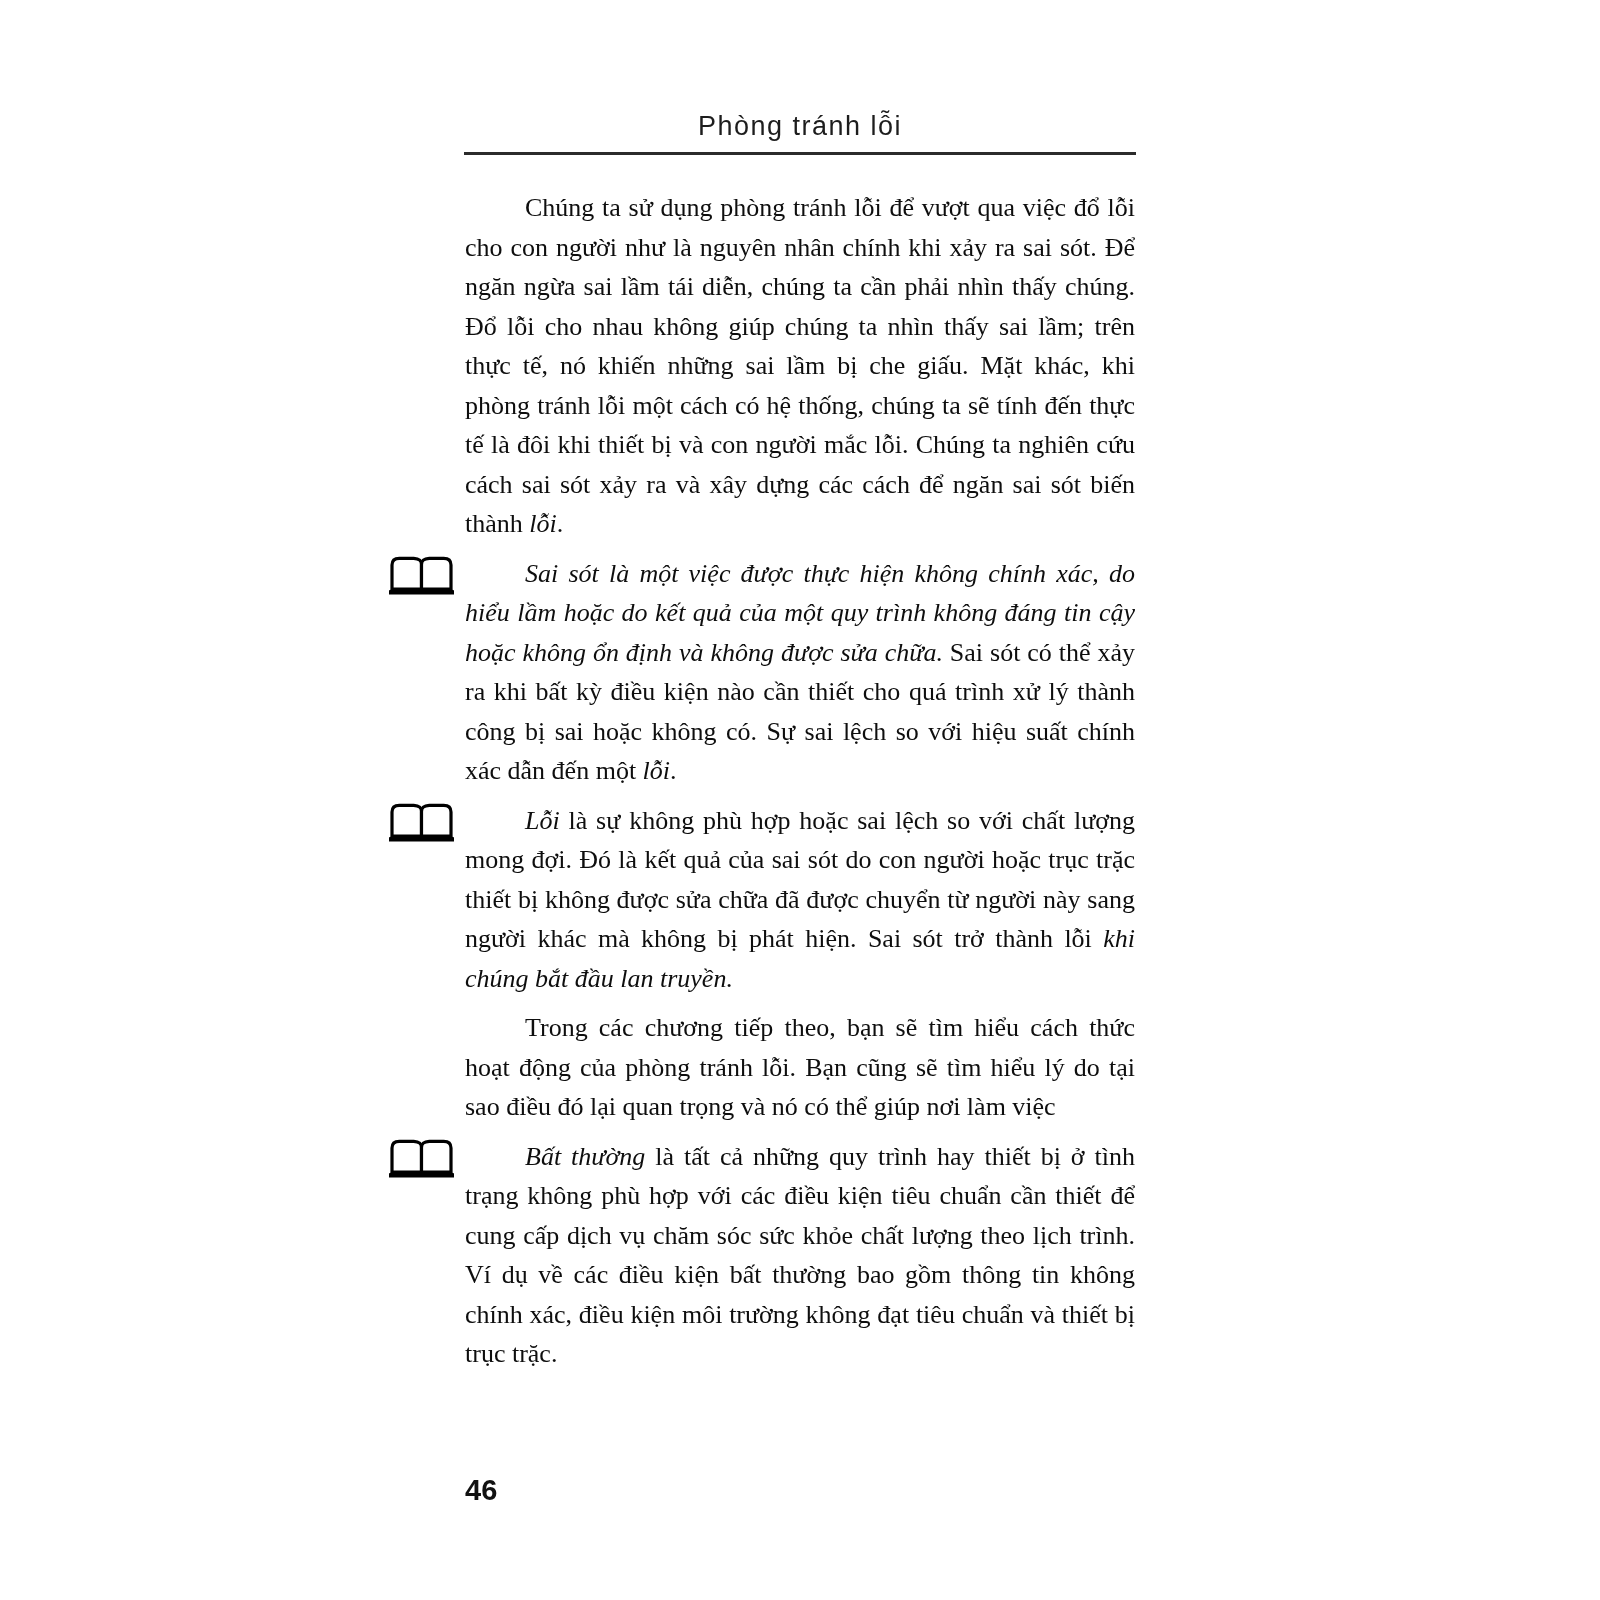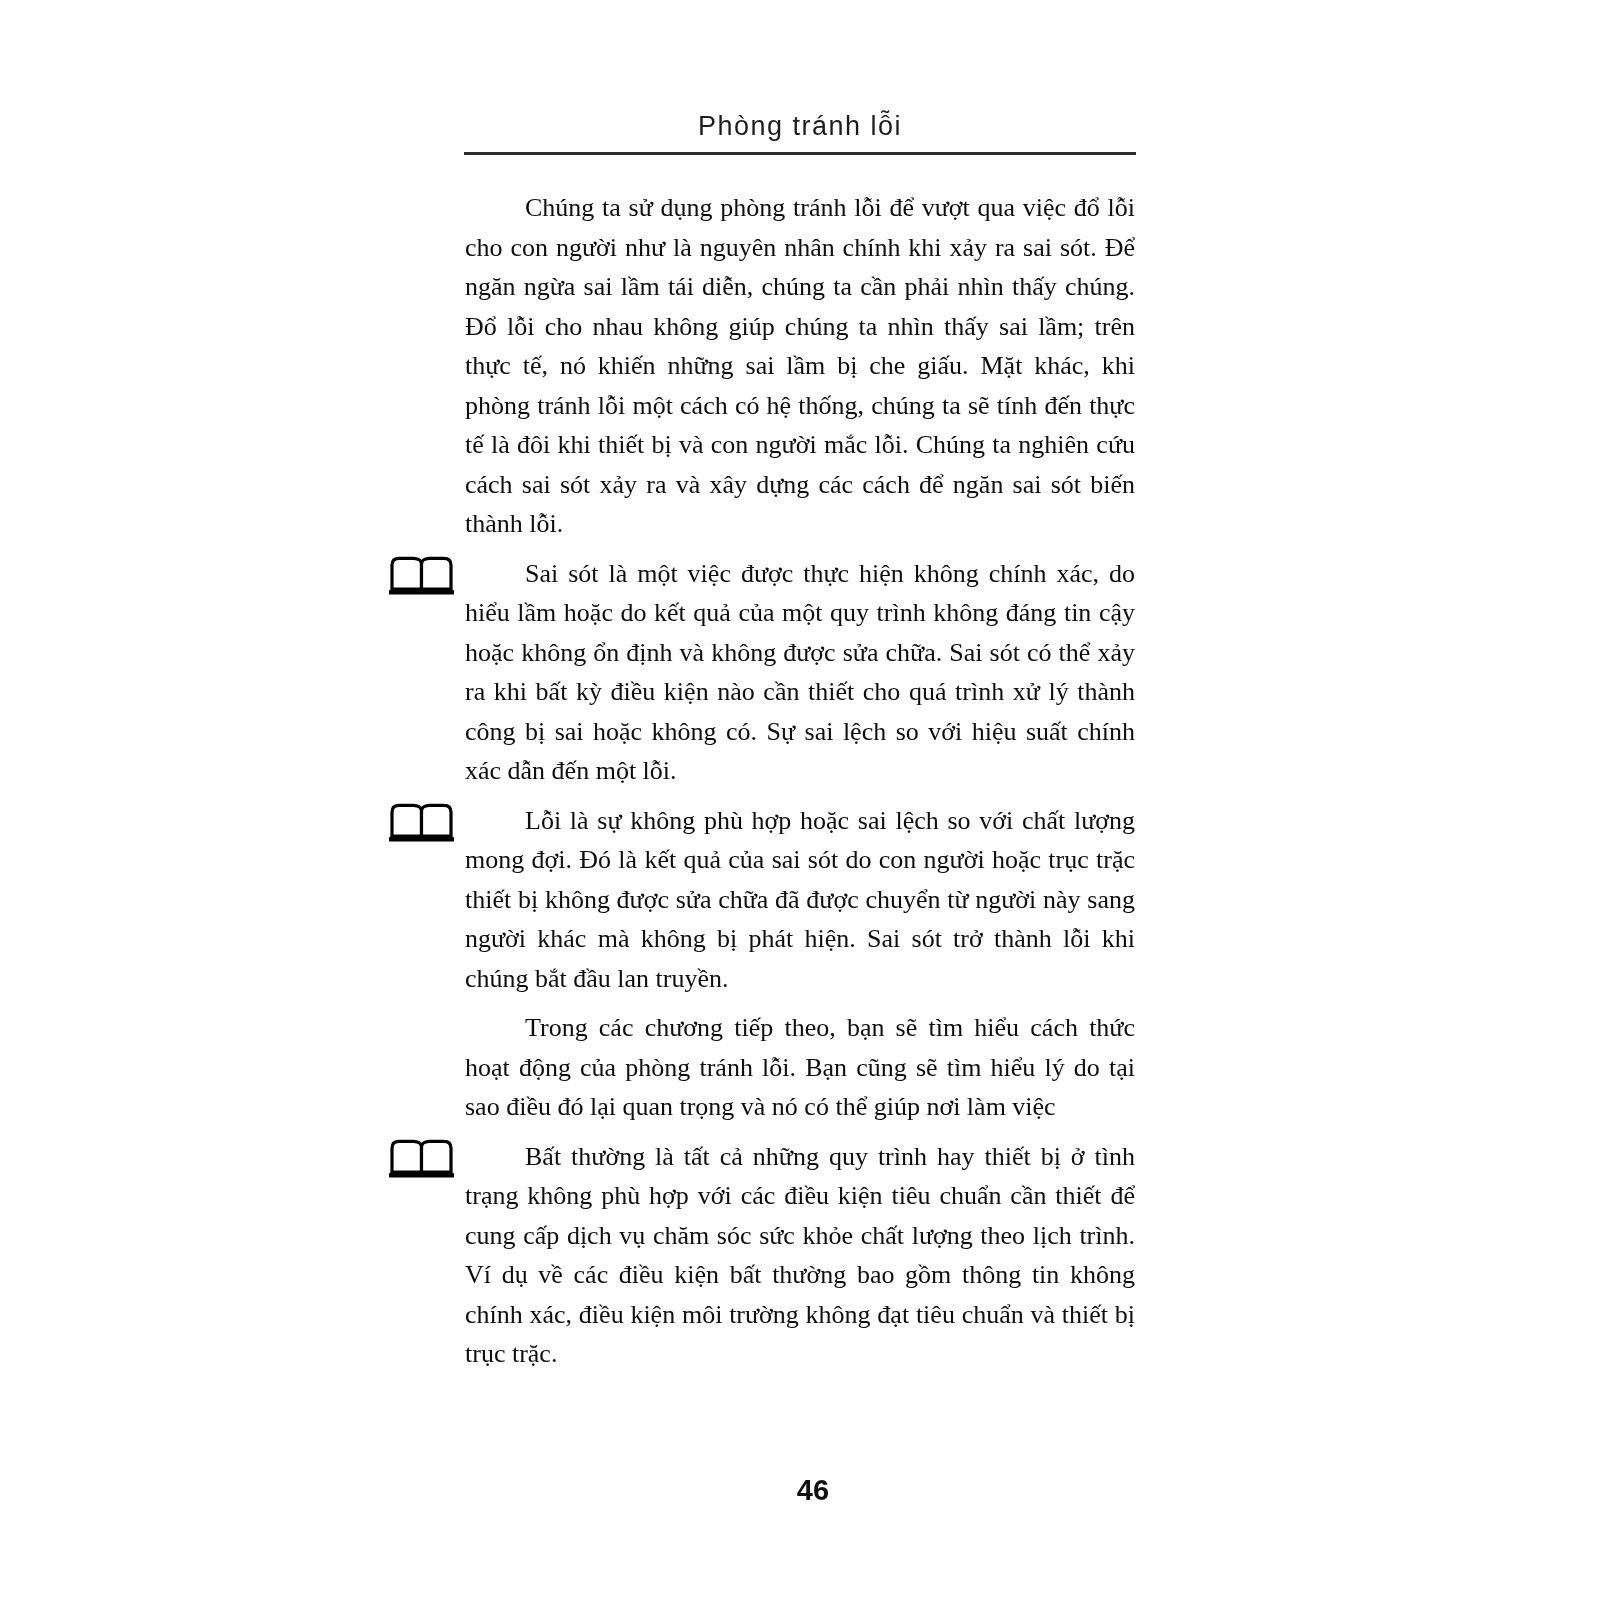--- a/index.html
+++ b/index.html
@@ -45,36 +45,36 @@
   p.para {
     position: relative;
     margin: 0 0 10px 0;
     font-size: 26px;
     line-height: 39.5px;
     text-align: justify;
     text-indent: 60px;
     color: #0e0e0e;
   }
   p.para .seg { font-style: normal; }
-  p.para .seg.italic { }
+  p.para .seg.italic { font-style: italic; }
   .icon-book {
     position: absolute;
     left: -80px;
     top: -2px;
     width: 73px;
     height: 46px;
     display: block;
   }
   .icon-book svg { display: block; width: 100%; height: 100%; }
   .page-number {
     position: absolute;
     top: 1474px;
-    left: 478px;
+    left: 465px;
     width: 670px;
-    text-align: center;
+    text-align: left;
     font-family: "Liberation Sans", "DejaVu Sans", sans-serif;
     font-weight: bold;
     font-size: 29px;
     color: #111111;
   }
 </style>
 </head>
 <body>
 
 <div class="page">

